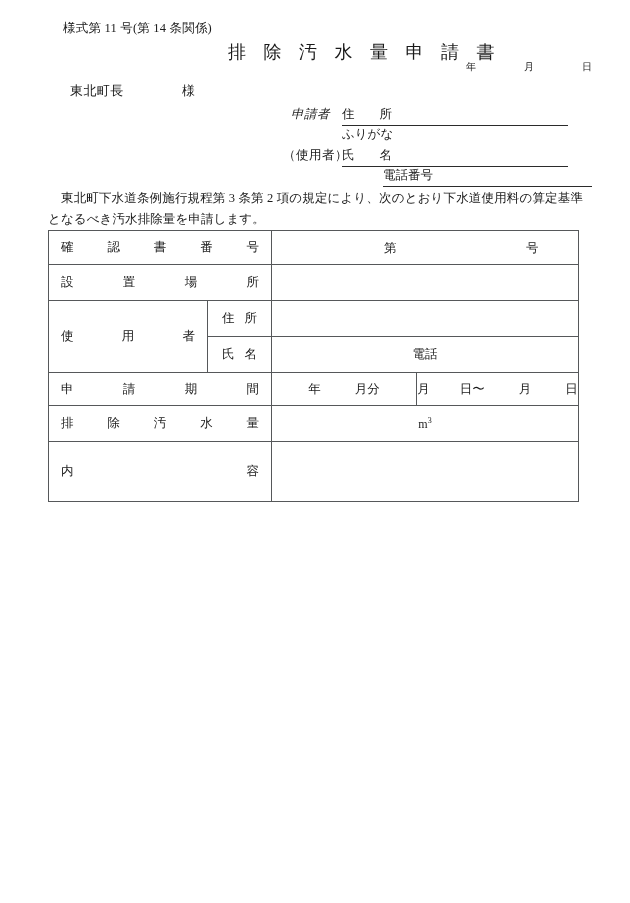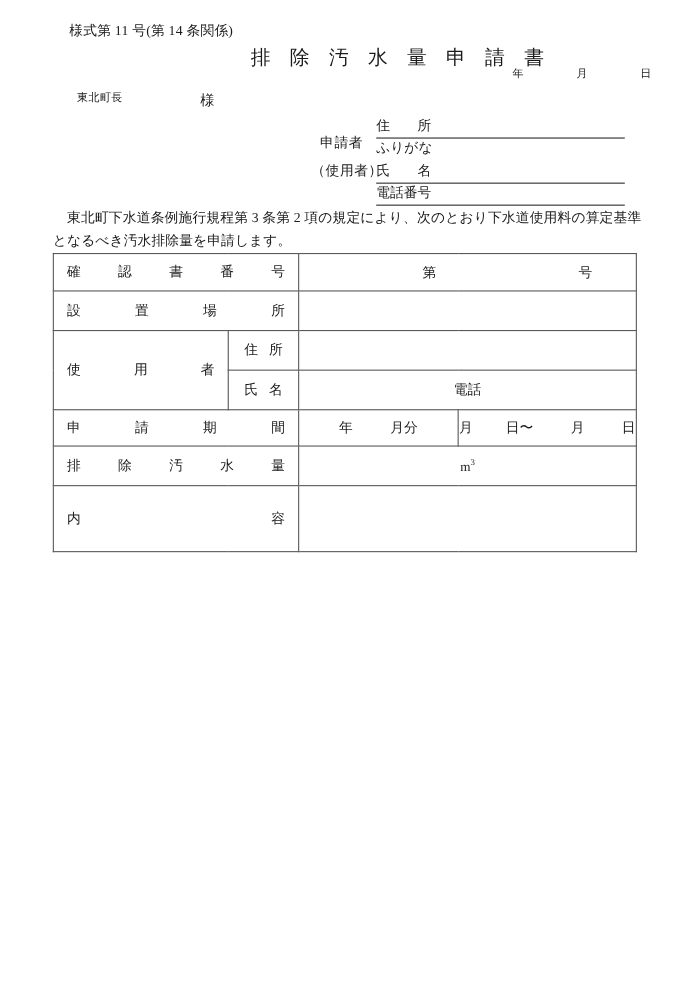--- a/index.html
+++ b/index.html
@@ -37,34 +37,35 @@
     font-size: 18px;
     letter-spacing: 6.5px;
   }
   #date-line {
     left: 466px; top: 60px;
     font-size: 10px;
     letter-spacing: 19px;
   }
   #addressee {
     left: 70px; top: 82px;
-    font-size: 10px;
+    font-size: 13px;
     letter-spacing: 0.4px;
     text-align: right;
   }
   #addressee-honorific {
     left: 182px; top: 82px;
     font-size: 13px;
   }
 
   
   #applicant-label {
-    left: 291px; top: 122px;
+    left: 291px; top: 106px;
     font-size: 12.5px;
     letter-spacing: 0.5px;
+    font-style: italic;
   }
   #user-label {
     left: 283px; top: 147px;
     font-size: 12.5px;
     letter-spacing: 0.5px;
   }
   .field-row {
     position: absolute;
     left: 342px;
     width: 226px;
@@ -75,21 +76,21 @@
     left: 0; top: 0;
     font-size: 12.5px;
     white-space: nowrap;
   }
   .field-row.underlined {
     border-bottom: 1px solid #2b2b2b;
   }
   #field-address  { top: 106px; }
   #field-furigana { top: 126px; }
   #field-name     { top: 147px; }
-  #field-phone    { top: 167px; }
+  #field-phone    { top: 167px; margin-left: 41px; }
 
   
   #body-paragraph {
     position: absolute;
     left: 48px; top: 188px;
     width: 535px;
     font-size: 12.5px;
     line-height: 21px;
     text-align: justify;
     text-indent: 13px;

